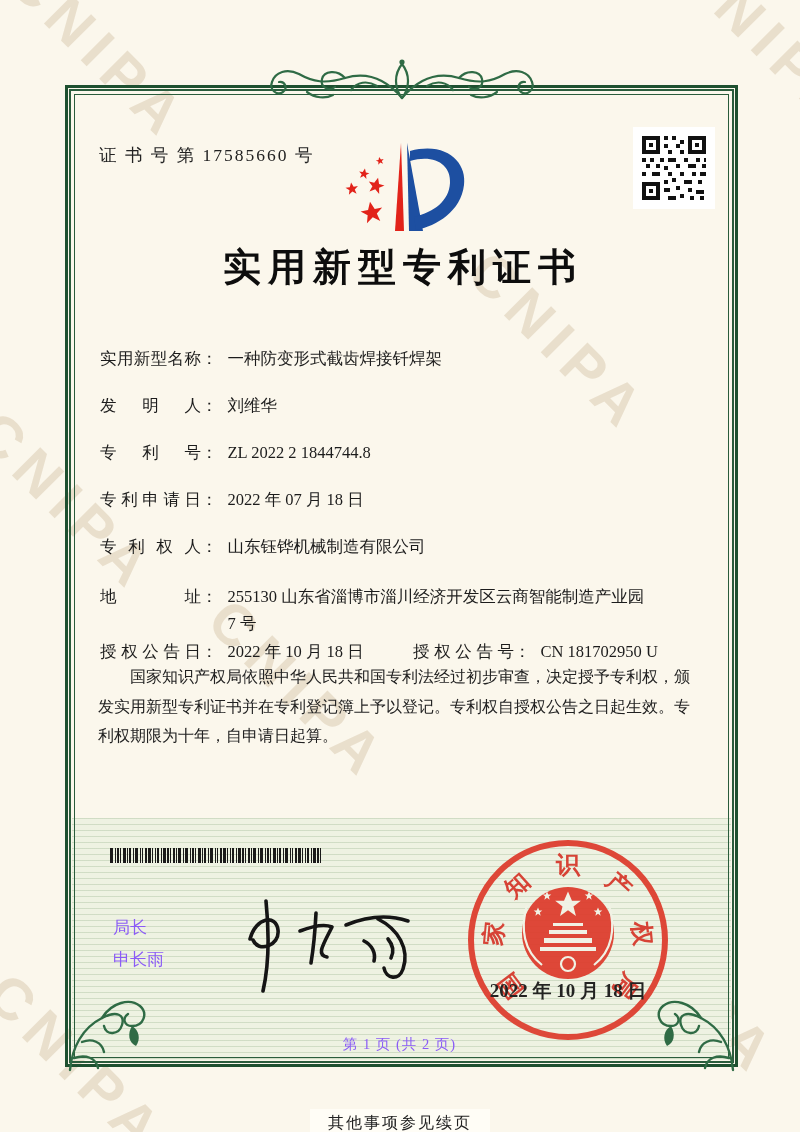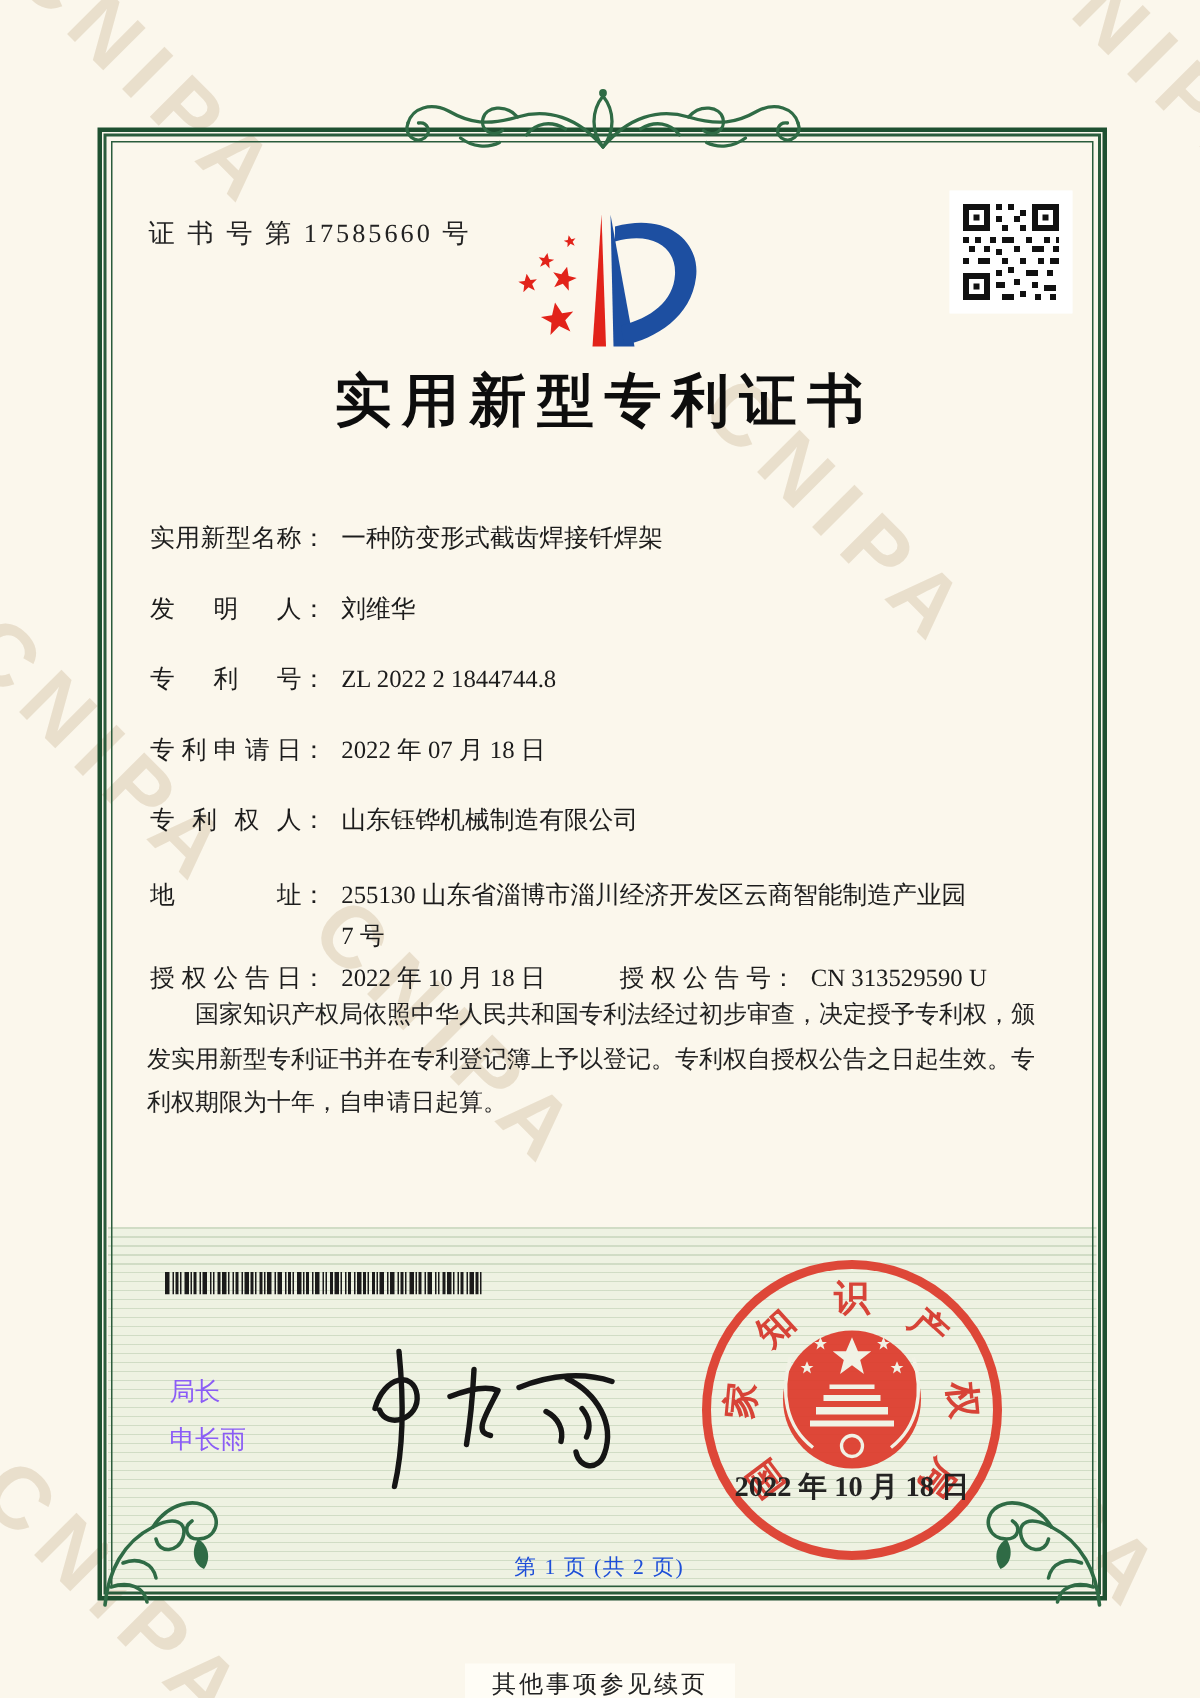--- a/index.html
+++ b/index.html
@@ -35,21 +35,21 @@
   .pair2{position:absolute;left:413px;top:638px;}
   .paras{position:absolute;left:98px;top:662px;width:606px;font-size:16px;
          line-height:29.5px;color:#222;}
   .paras p{margin:0;text-indent:2em;font-family:Liberation Serif, serif;}
   .barcode{position:absolute;left:110px;top:848px;}
   .signer{position:absolute;left:113px;top:912px;font-family:"Liberation Sans","DejaVu Sans",sans-serif;
           font-size:17px;color:#8b5cf6;line-height:32px;}
   .signature{position:absolute;left:228px;top:893px;}
   .seal{position:absolute;left:461px;top:833px;}
   .page-footer{position:absolute;left:66px;top:1035px;width:667px;text-align:center;
-               font-size:14.5px;color:#1d4ed8;letter-spacing:1px;}
+               font-size:14.5px;color:#8b5cf6;letter-spacing:1px;}
   .cont-note{position:absolute;left:0;top:1081px;width:800px;text-align:center;margin-top:28px;}
   .cont-note span{display:inline-block;background:#fffdf6;padding:4px 18px;font-size:16px;color:#222;letter-spacing:2px;}
 </style>
 </head>
 <body>
 
 <div class="page">
 
   <span class="wm" style="left:-14px;top:16px">CNIPA</span>
   <span class="wm" style="left:656px;top:6px">CNIPA</span>
@@ -215,21 +215,21 @@
       <span class="field-value">255130 山东省淄博市淄川经济开发区云商智能制造产业园 7 号</span>
     </div>
     <div class="field-row r7">
       <span class="field-label">授权公告日</span>
         <span class="field-colon">：</span>
       <span class="field-value">2022 年 10 月 18 日</span>
     </div>
     <div class="field-row pair2">
       <span class="field-label">授权公告号</span>
         <span class="field-colon">：</span>
-      <span class="field-value">CN 313529590 U</span>
+      <span class="field-value">CN 181702950 U</span>
     </div>
 
     <div class="paras">
       <p>国家知识产权局依照中华人民共和国专利法经过初步审查，决定授予专利权，颁发实用新型专利证书并在专利登记簿上予以登记。专利权自授权公告之日起生效。专利权期限为十年，自申请日起算。</p>
     </div>
 
     <svg class="barcode" width="212" height="15" viewBox="0 0 212 15">
       <line x1="0" y1="7.5" x2="212" y2="7.5" stroke="#1a1a1a" stroke-width="15" stroke-dasharray="3 2 1 1 2 1 1 2 3 1 1 1 2 2 1 1 3 2 1 1 1 2 2 1 3 1 1 2 1 1 2 2 1 1 3 1 2 1 1 2 2 1 1 1 3 2 1 1"></line>
     </svg>
 

